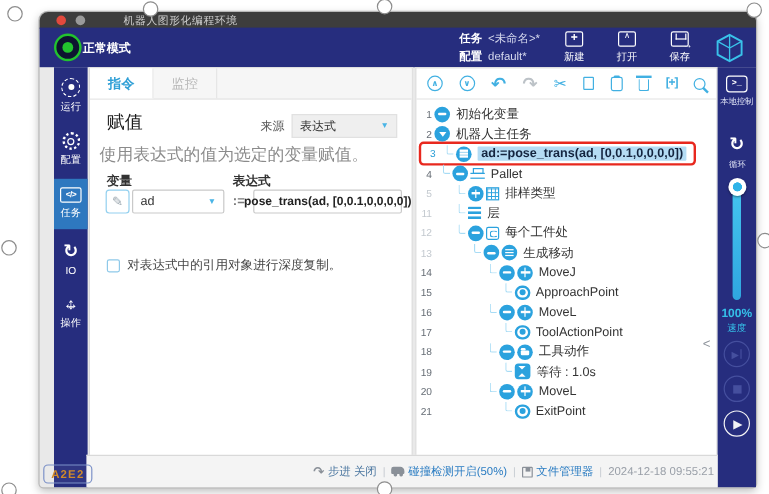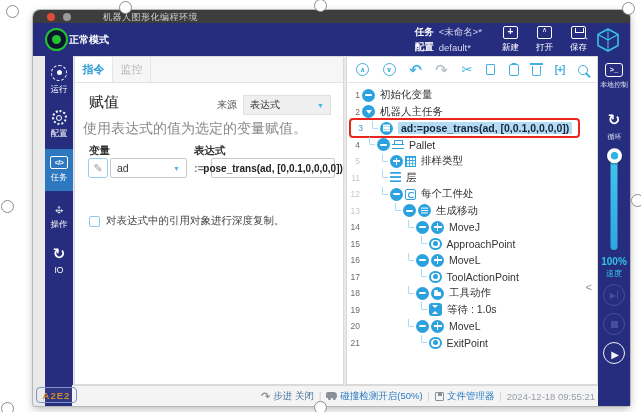--- a/index.html
+++ b/index.html
@@ -16,21 +16,21 @@
 
 .appheader{position:absolute;left:0;top:13px;right:0;height:33px;background:#262d7e;display:flex;align-items:center}
 .mode-ind{width:23px;height:23px;border-radius:50%;background:#0d1430;border:2px solid #22c32e;display:flex;align-items:center;justify-content:center;margin-left:12px;flex:none}
 .mode-dot{width:9px;height:9px;border-radius:50%;background:#22c32e}
 .mode-lb{color:#fff;font-size:10px;font-weight:bold;margin-left:1px}
 .h-spacer{flex:1}
 .h-meta{display:flex;flex-direction:column;gap:2px;margin-right:20px}
 .h-meta-row{display:flex;align-items:center;gap:5px;font-size:9.5px}
 .h-meta-k{color:#fff;font-weight:bold}
 .h-meta-v{color:#d6d9ee}
-.h-actions{display:flex;gap:17px;margin-right:8px}
+.h-actions{display:flex;gap:27px;margin-right:20px}
 .h-act{display:flex;flex-direction:column;align-items:center;gap:3px;cursor:pointer}
 .h-lb{color:#fff;font-size:8.5px}
 .hi{width:15px;height:13px;border:1.3px solid #fff;border-radius:2px;position:relative;display:flex;align-items:center;justify-content:center;color:#fff}
 .new-file-icon::before{content:"+";font-size:10px;font-weight:bold;margin-top:-1px}
 .open-file-icon::before{content:"\2227";font-size:7px;margin-top:-4px}
 .save-file-icon::before{content:"";position:absolute;left:3px;top:1.5px;width:7px;height:3.5px;border:1px solid #fff;border-top:none}
 .save-file-icon::after{content:"\2192";position:absolute;right:-4px;bottom:-4px;font-size:8px}
 .logo{margin-right:9px;flex:none;display:flex}
 
 .sidenav{position:absolute;left:12px;top:46px;bottom:0;width:28px;background:#262d7e}
@@ -46,21 +46,21 @@
 .task-icon::before{content:"<\2F>";font-size:7px;font-weight:bold;letter-spacing:-.5px}
 .operate-icon{width:16px;height:16px}
 .operate-icon::before{content:"\2194";position:absolute;left:50%;top:50%;transform:translate(-50%,-50%);font-size:13px;font-weight:bold}
 .operate-icon::after{content:"\2195";position:absolute;left:50%;top:50%;transform:translate(-50%,-50%);font-size:13px;font-weight:bold}
 .io-icon{width:16px;height:16px}
 .io-icon::before{content:"\21BB";font-size:15px;font-weight:bold}
 .badge{position:absolute;left:3px;bottom:3px;width:41px;height:16px;border:1.5px solid #7d92c8;border-radius:4px;color:#d08a2a;font-size:9.5px;font-weight:bold;display:flex;align-items:center;justify-content:center;letter-spacing:1px;background:rgba(255,255,255,.05);z-index:5}
 
 .ipanel{position:absolute;left:41px;top:46px;width:270px;height:329px;background:#fff;border:1px solid #dadada}
 .tabbar{height:26px;border-bottom:1px solid #e3e3e3;background:#f6f6f6;display:flex}
-.tab{width:38px;display:flex;align-items:center;justify-content:center;font-size:11px;color:#b7b7b7;border-right:1px solid #e6e6e6;cursor:pointer}
+.tab{width:53px;display:flex;align-items:center;justify-content:center;font-size:11px;color:#b7b7b7;border-right:1px solid #e6e6e6;cursor:pointer}
 .tab.active{background:#fff;color:#2e9fd6;font-weight:bold}
 .ptitle{position:absolute;left:14px;top:36px;font-size:15px;font-weight:normal;color:#1b1b1b}
 .srcrow{position:absolute;right:12px;top:38px;display:flex;align-items:center;gap:6px}
 .srclb{font-size:10px;color:#555}
 .srcdd{width:88px;height:20px;background:#efefef;border:1px solid #e1e1e1;display:flex;align-items:center;justify-content:space-between;font-size:10px;color:#333;padding:0 6px;cursor:pointer}
 .chev{color:#49b4e6;font-size:7px}
 .pdesc{position:absolute;left:8px;top:63px;font-size:14px;color:#8b8b8b}
 .flab{position:absolute;top:87px;font-size:10.5px;font-weight:bold;color:#333}
 .flab.v{left:14px}.flab.e{left:119px}
 .frow{position:absolute;left:13px;top:101px;display:flex;align-items:center}
@@ -143,21 +143,21 @@
 .sp-lb{position:absolute;top:212px;left:0;right:0;text-align:center;color:#35c0e8;font-size:8px}
 .transports{position:absolute;top:228px;left:0;right:0;display:flex;flex-direction:column;align-items:center;gap:7px}
 .ctl-btn{width:22px;height:22px;border-radius:50%;border:1.7px solid #454f9e;color:#454f9e;display:flex;align-items:center;justify-content:center;cursor:pointer}
 .ctl-btn.enabled{border-color:#f2f2f4;color:#f2f2f4}
 .g-step{display:flex;align-items:center}
 .g-step::before{content:"\25B6";font-size:8px}
 .g-step::after{content:"";width:1.6px;height:8px;background:currentColor;margin-left:1px}
 .g-stop::before{content:"";display:block;width:7px;height:7px;background:currentColor}
 .g-play::before{content:"\25B6";font-size:10px;margin-left:2px}
 
-.statusbar{position:absolute;left:39px;right:32px;bottom:0;height:21px;background:#f4f4f4;border-top:1px solid #d9d9d9;display:flex;align-items:center;justify-content:flex-end;padding-right:3px}
+.statusbar{position:absolute;left:39px;right:32px;bottom:0;height:27px;background:#f4f4f4;border-top:1px solid #d9d9d9;display:flex;align-items:center;justify-content:flex-end;padding-right:3px}
 .st-item{display:flex;align-items:center;gap:3px}
 .st-lb{font-size:9.5px;white-space:nowrap}
 .st-plain{color:#49759f}.st-link{color:#2a7cc2}.st-muted{color:#999fa8}
 .st-sep{color:#c6cbd1;font-size:9px;margin:0 5px}
 .si{position:relative;display:flex;align-items:center;justify-content:center}
 .step-mode-icon::before{content:"\21B7";color:#8a9098;font-size:11px;font-weight:bold}
 .collision-icon{width:11px;height:6px;background:#8a9098;border-radius:2px 3.5px 1px 1px;margin-top:-3px}
 .collision-icon::after{content:"";position:absolute;left:2px;bottom:-2.2px;width:2.6px;height:2.6px;border-radius:50%;background:#8a9098;box-shadow:4.8px 0 0 #8a9098}
 .file-manager-icon{width:9px;height:9px;border:1.3px solid #8a9098;border-radius:1px}
 .file-manager-icon::before{content:"";position:absolute;left:2px;top:0;width:4px;height:3px;background:#8a9098}
@@ -221,26 +221,26 @@
         </div>
         <div class="sb-item">
           <span class="sbic config-icon"></span>
           <div class="sb-lb">配置</div>
         </div>
         <div class="sb-item active">
           <span class="sbic task-icon"></span>
           <div class="sb-lb">任务</div>
         </div>
         <div class="sb-item">
+          <span class="sbic io-icon"></span>
+          <div class="sb-lb">IO</div>
+        </div>
+        <div class="sb-item">
           <span class="sbic operate-icon"></span>
           <div class="sb-lb">操作</div>
-        </div>
-        <div class="sb-item">
-          <span class="sbic io-icon"></span>
-          <div class="sb-lb">IO</div>
         </div>
       </div>
     <div class="badge">A2E2</div>
 
     <div class="ipanel">
       <div class="tabbar">
           <div class="tab active">指令</div>
           <div class="tab">监控</div>
         </div>
       <div class="ptitle">赋值</div>

